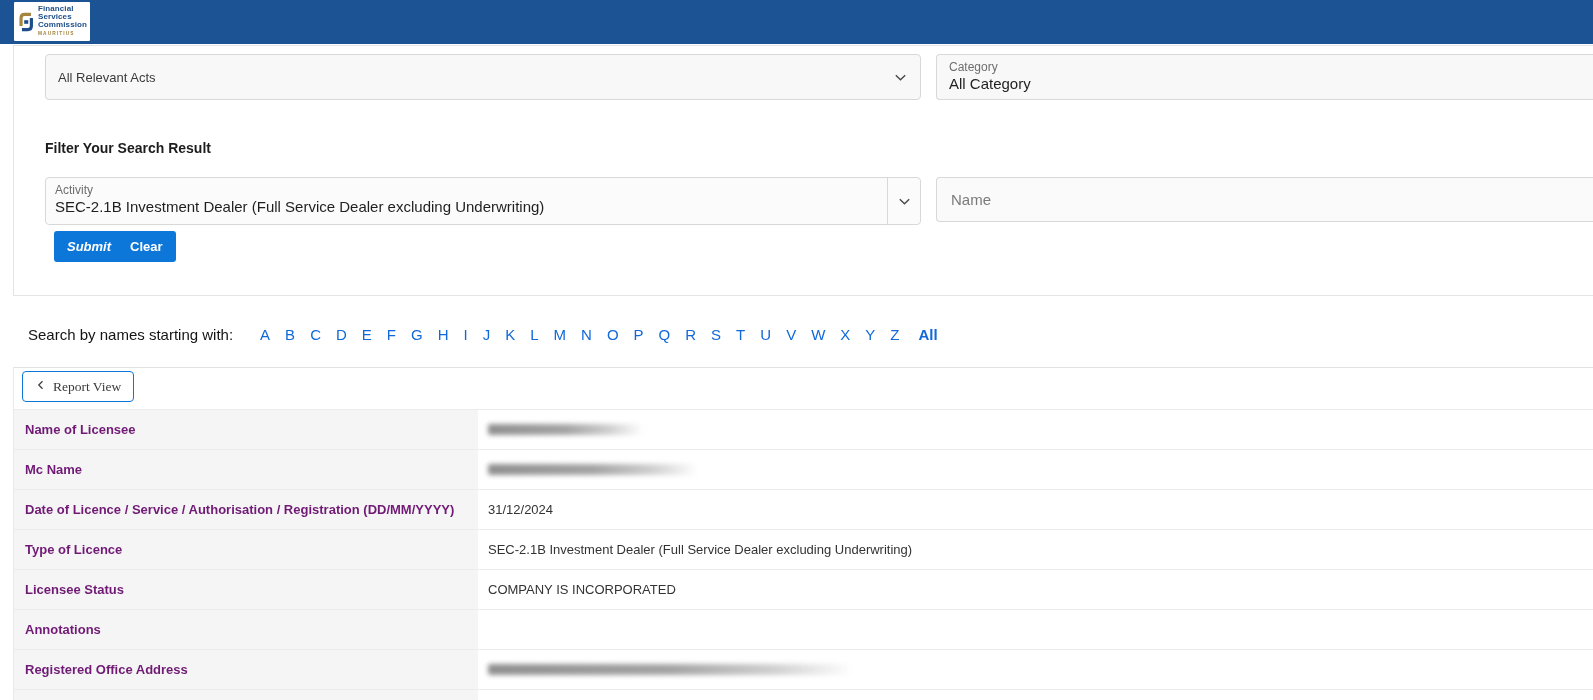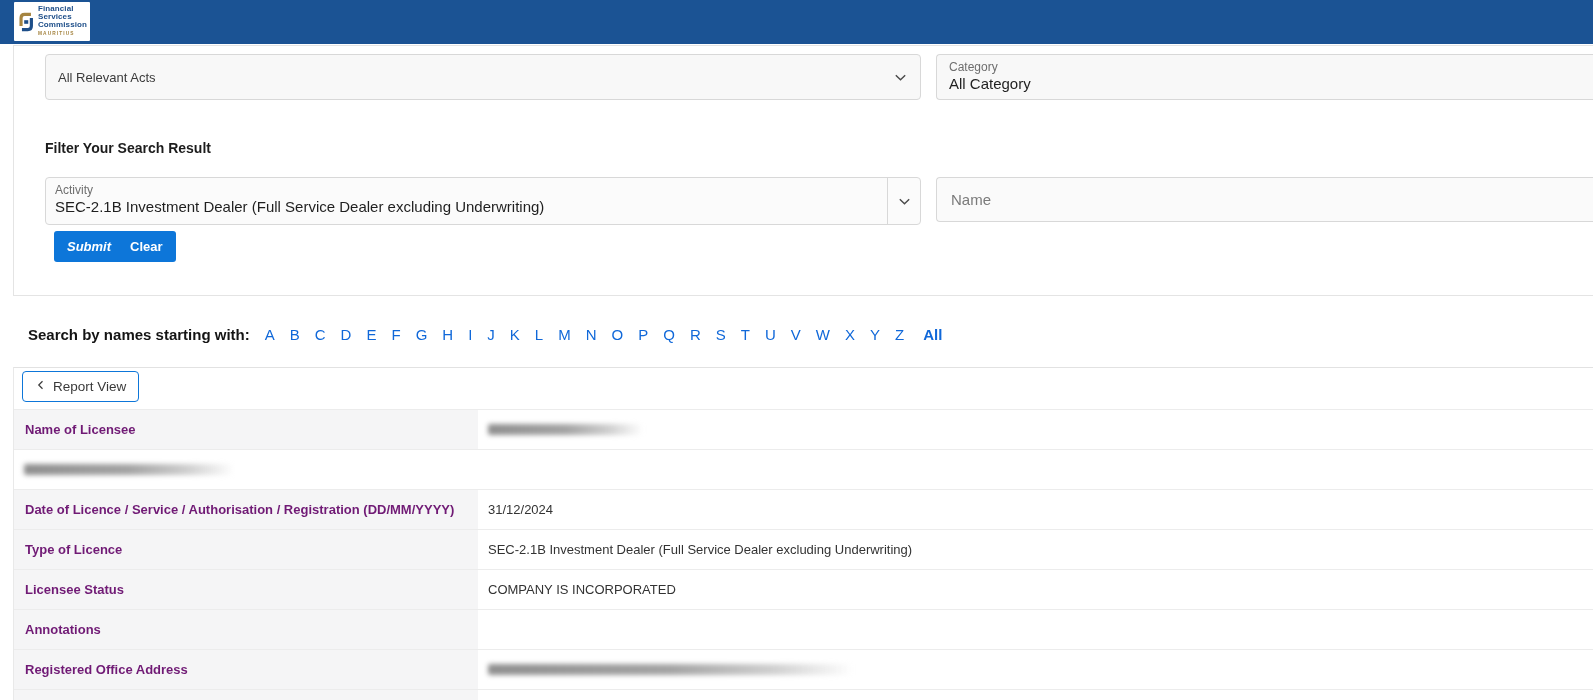--- a/index.html
+++ b/index.html
@@ -49,31 +49,31 @@
 
   .btn { position:absolute; top:185px; height:31px; border:none; border-radius:3px;
     background:var(--primary_blue); color:#fff; font-weight:bold; font-size:13px;
     padding:0 13px; cursor:pointer; font-family:"Liberation Sans",sans-serif; }
   .btn-submit { left:40px;font-style:italic; }
   .btn-clear  { left:103px; }
 
   
   .alpha-row { position:absolute; left:28px; top:326px; display:flex;
     align-items:baseline; gap:15px; }
-  .alpha-label { font-size:15px; font-weight:bold; color:#141414; margin-right:0px; }
+  .alpha-label { font-size:15px; font-weight:normal; color:#141414; margin-right:12px; }
   .alpha-row a { font-size:15px; color:var(--link_blue); text-decoration:none; cursor:pointer; }
   .alpha-row a.all { font-weight:bold; margin-left:4px; }
 
   
   .report-card { position:absolute; left:13px; top:367px; width:1592px; height:400px;
     border-top:1px solid #e2e2e2; border-left:1px solid #e9e9e9; background:#fff; }
   .report-view-btn { position:absolute; left:8px; top:3px; height:31px;
     background:#fff; border:1px solid var(--primary_blue); border-radius:4px;
     display:flex; align-items:center; gap:6px; padding:0 12px; cursor:pointer;
-    font-size:13.5px; color:#3a3a3a; font-family:Liberation Sans, sans-serif; }
+    font-size:13.5px; color:#3a3a3a; font-family:Liberation Serif, serif; }
 
   .report-table { position:absolute; left:0; top:41px; width:1592px;
     border-top:1px solid #ececec; }
   .t-row { display:flex; height:40px; border-bottom:1px solid #ececec; }
   .t-label { width:464px; background:#f5f5f6; display:flex; align-items:center;
     padding-left:11px; font-size:13px; font-weight:bold; color:#701a75; }
   .t-value { flex:1; background:#fff; display:flex; align-items:center;
     padding-left:10px; font-size:13px; color:#333; }
   .redact-bar { height:11px; border-radius:2px; filter:blur(2.5px);
     background:linear-gradient(90deg,#8f8f8f 0%,#a3a3a3 50%,#cfcfcf 78%,rgba(255,255,255,0) 100%); }
@@ -179,20 +179,21 @@
     <span>Report View</span>
   </button>
   <div class="report-table">
       <div class="t-row">
         <div class="t-label">Name of Licensee</div>
         <div class="t-value">
           <div class="redact-bar" style="width: 155px;"></div>
         </div>
       </div>
       <div class="t-row">
+        <div class="t-label">Mc Name</div>
         <div class="t-value">
           <div class="redact-bar" style="width: 210px;"></div>
         </div>
       </div>
       <div class="t-row">
         <div class="t-label">Date of Licence / Service / Authorisation / Registration (DD/MM/YYYY)</div>
         <div class="t-value">31/12/2024</div>
       </div>
       <div class="t-row">
         <div class="t-label">Type of Licence</div>

